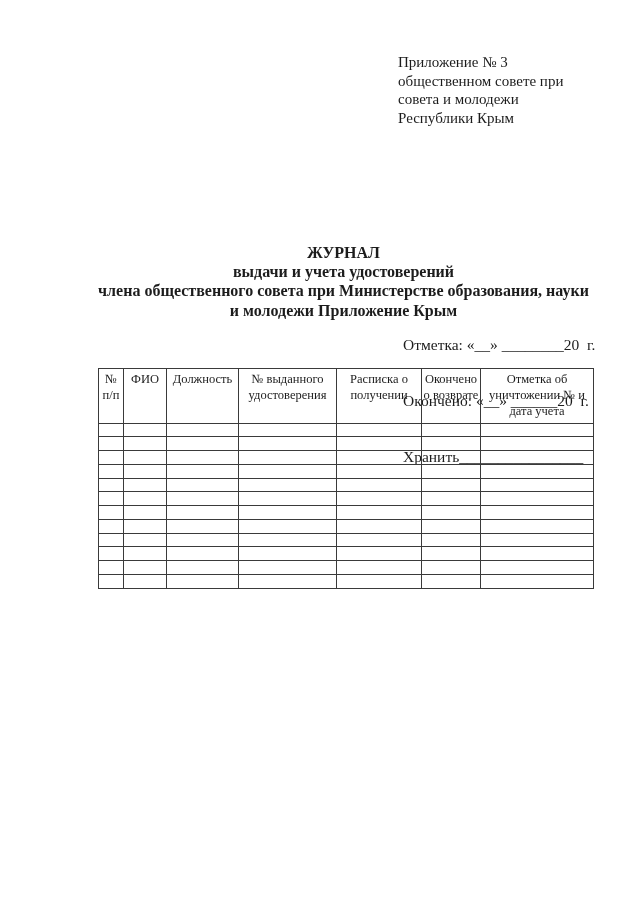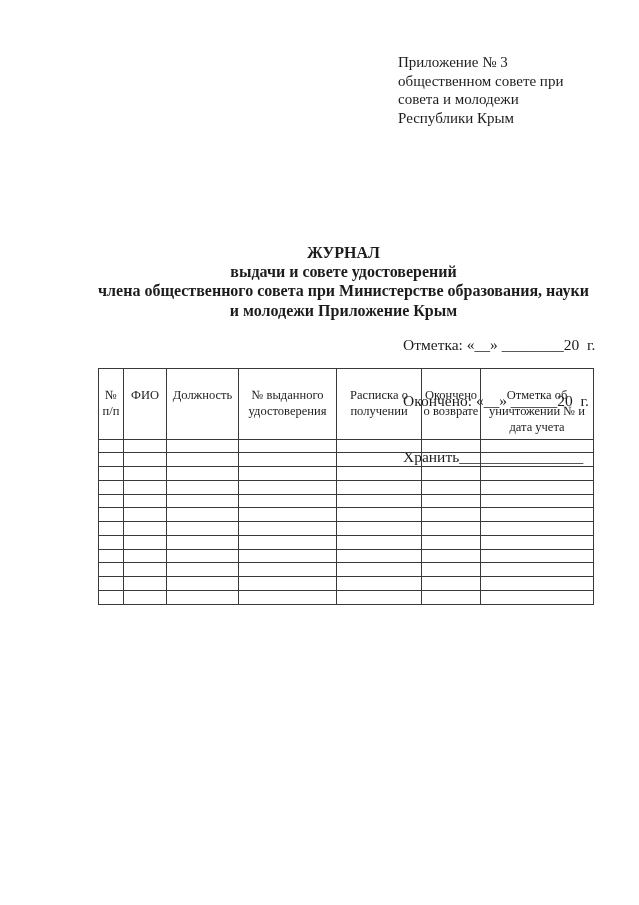--- a/index.html
+++ b/index.html
@@ -52,21 +52,21 @@
   table.register th,
   table.register td {
     border: 1px solid #3a3a3a;
   }
   table.register thead th {
     font-weight: normal;
     font-size: 12.5px;
     line-height: 16.2px;
     text-align: center;
     vertical-align: top;
-    padding: 18px 1px 3px 1px;
+    padding: 2px 1px 3px 1px;
     height: 52px;
   }
   table.register tbody tr {
     height: 13.75px;
   }
   table.register tbody td {
     padding: 0;
   }
 </style>
 </head>
@@ -76,21 +76,21 @@
 
   <div class="appendix">
     <div>Приложение № 3</div>
     <div>общественном совете при</div>
     <div>совета и молодежи</div>
     <div>Республики Крым</div>
   </div>
 
   <div class="title">
     <div>ЖУРНАЛ</div>
-    <div>выдачи и совете удостоверений</div>
+    <div>выдачи и учета удостоверений</div>
     <div>члена общественного совета при Министерстве образования, науки</div>
     <div>и молодежи Приложение Крым</div>
   </div>
 
   <div class="meta">
     <div>Отметка: «__» ________20  г.</div>
     <div>Окончено: «__» ______20  г.</div>
     <div>Хранить________________</div>
   </div>
 

